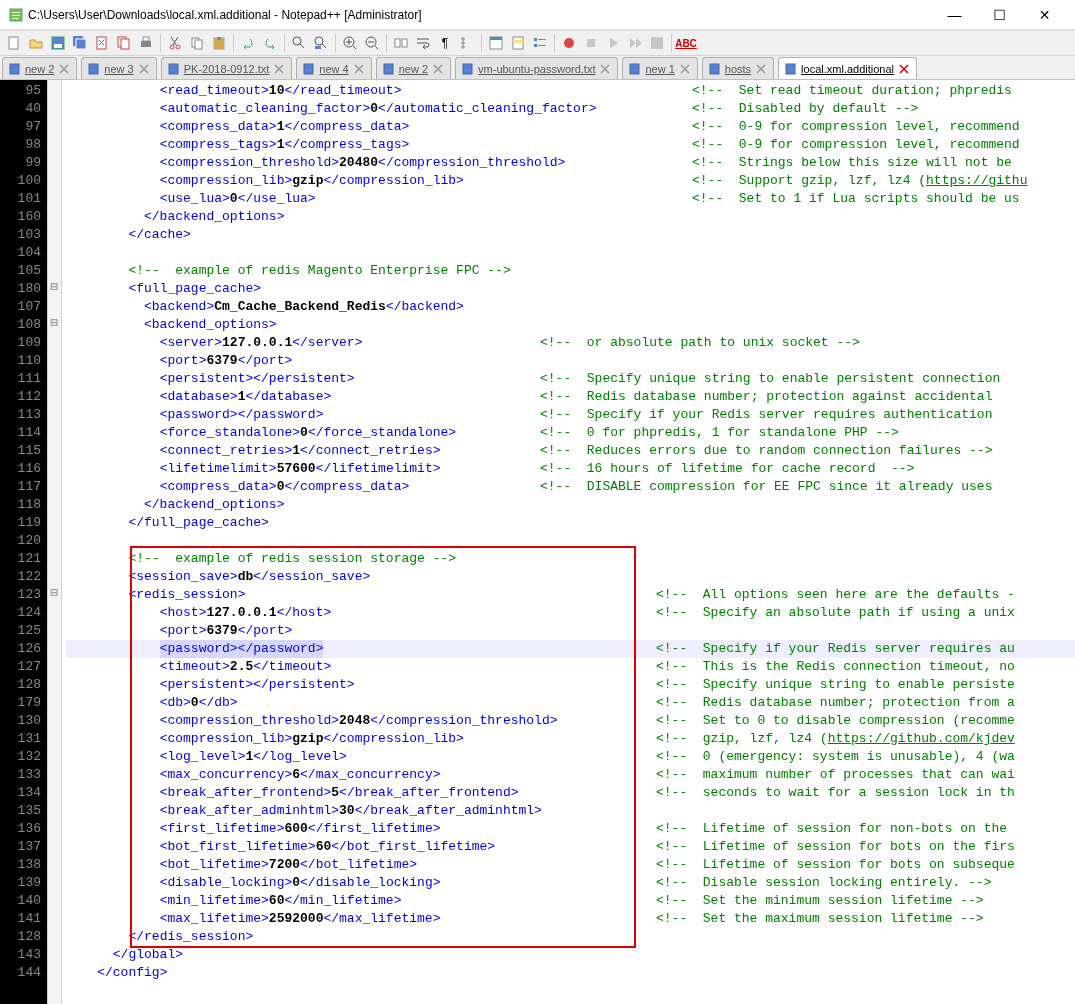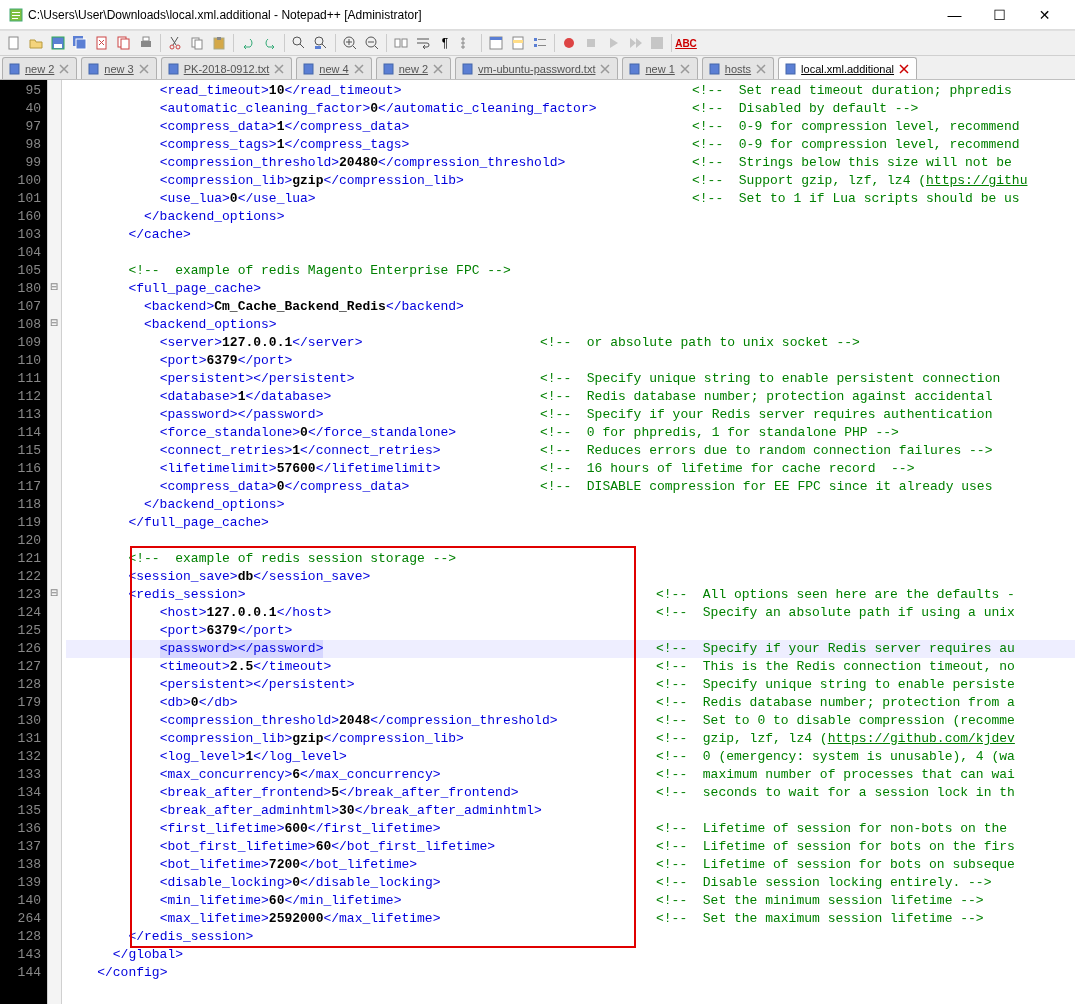--- a/index.html
+++ b/index.html
@@ -366,21 +366,21 @@
         <div>131</div>
         <div>132</div>
         <div>133</div>
         <div>134</div>
         <div>135</div>
         <div>136</div>
         <div>137</div>
         <div>138</div>
         <div>139</div>
         <div>140</div>
-        <div>264</div>
+        <div>141</div>
         <div>128</div>
         <div>143</div>
         <div>144</div>
       </div>
     <div class="fold">
         <div style="height: 18px;"></div>
         <div style="height: 18px;"></div>
         <div style="height: 18px;"></div>
         <div style="height: 18px;"></div>
         <div style="height: 18px;"></div>

